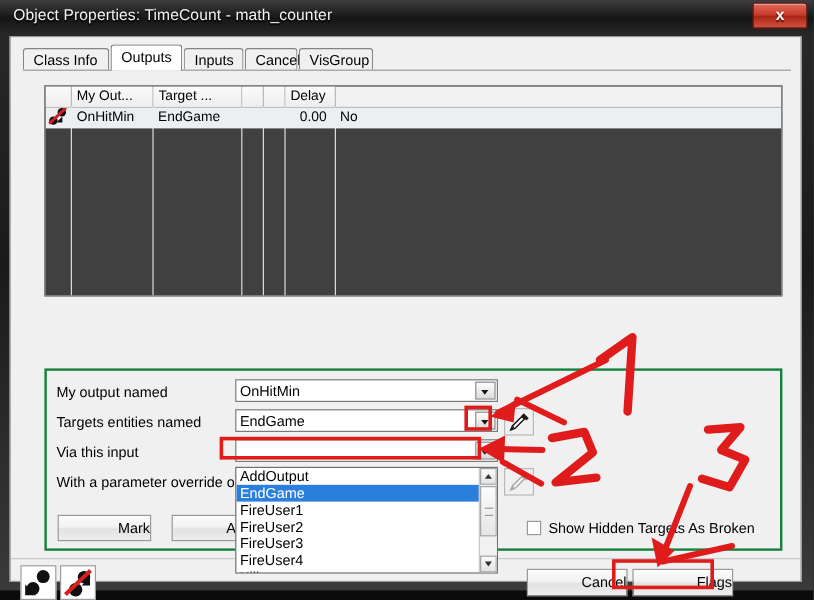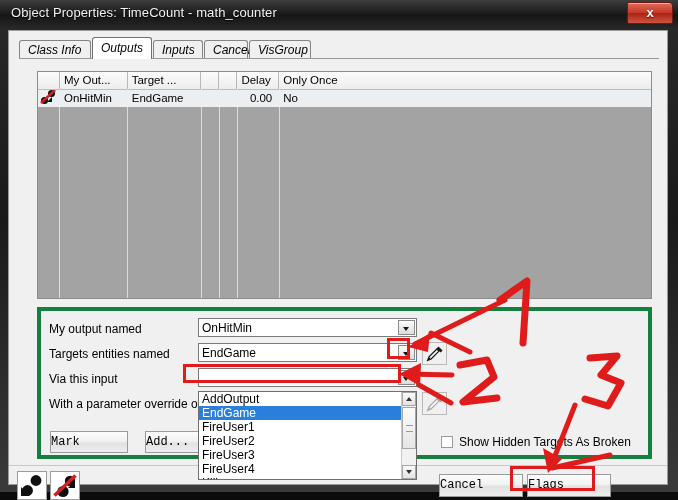--- a/index.html
+++ b/index.html
@@ -98,21 +98,20 @@
     line-height: 18px;
     padding: 0 8px;
     background: #f0f0f0;
     border: 1px solid #848484;
     border-bottom: none;
     border-radius: 3px 3px 0 0;
     font-size: 12px;
     white-space: nowrap;
     cursor: pointer;
     box-sizing: border-box;
-    font-style: italic;
   }
   .tab.active {
     top: 0px;
     height: 22px;
     line-height: 21px;
     background: #ffffff;
     border-color: #6f6f6f;
     font-weight: normal;
     z-index: 3;
   }
@@ -124,22 +123,22 @@
     height: 1px;
     background: #9a9a9a;
   }
 
   
   #grid {
     position: absolute;
     left: 28px;
     top: 40px;
     width: 615px;
-    height: 228px;
-    background: #a3a3a3;
+    height: 176px;
+    background: #404040;
     border: 1px solid #8c8c8c;
     box-sizing: border-box;
     overflow: hidden;
   }
   #grid-header {
     position: relative;
     height: 17px;
     background: #f2f2f2;
     border-bottom: 1px solid #bdbdbd;
     display: flex;
@@ -226,21 +225,21 @@
     width: 18px; height: 16px;
   }
 
   
   #formpanel {
     position: absolute;
     left: 28px;
     top: 276px;
     width: 615px;
     height: 152px;
-    border: 4px solid #15803d;
+    border: 2px solid #15803d;
     box-sizing: border-box;
     background: #f0f0f0;
   }
   .flabel {
     position: absolute;
     left: 8px;
     font-size: 12px;
     color: #000;
     white-space: nowrap;
   }
@@ -368,24 +367,23 @@
     border-bottom: 1px solid #9a9a9a;
   }
 
   
   .btn {
     position: absolute;
     background: linear-gradient(to bottom,#fcfcfc 0%,#f2f2f2 45%,#e2e2e2 55%,#ededed 100%);
     border: 1px solid #9a9a9a;
     box-sizing: border-box;
     font-size: 12px;
-    text-align: left;
+    text-align: right;
     cursor: pointer;
     color: #000;
-    font-family: Liberation Mono, monospace;
   }
 
   #btn-mark { left: 9px; top: 120px; width: 78px; height: 22px; line-height: 20px; }
   #btn-add  { left: 104px; top: 120px; width: 78px; height: 22px; line-height: 20px; }
 
   #chk-wrap {
     position: absolute;
     left: 400px;
     top: 124px;
     height: 16px;
@@ -474,21 +472,20 @@
 
     <div id="grid">
 
       <div id="grid-header">
         <div class="gh c0"></div>
         <div class="gh c1">My Out...</div>
         <div class="gh c2">Target ...</div>
         <div class="gh c3"></div>
         <div class="gh c4"></div>
         <div class="gh c5">Delay</div>
-        <div class="gh c6">Only Once</div>
       </div>
 
       <div class="gsep" style="left:21px;"></div>
       <div class="gsep" style="left:89px;"></div>
       <div class="gsep" style="left:163px;"></div>
       <div class="gsep" style="left:181px;"></div>
       <div class="gsep" style="left:199px;"></div>
       <div class="gsep" style="left:241px;"></div>
 
       <div class="grow">

